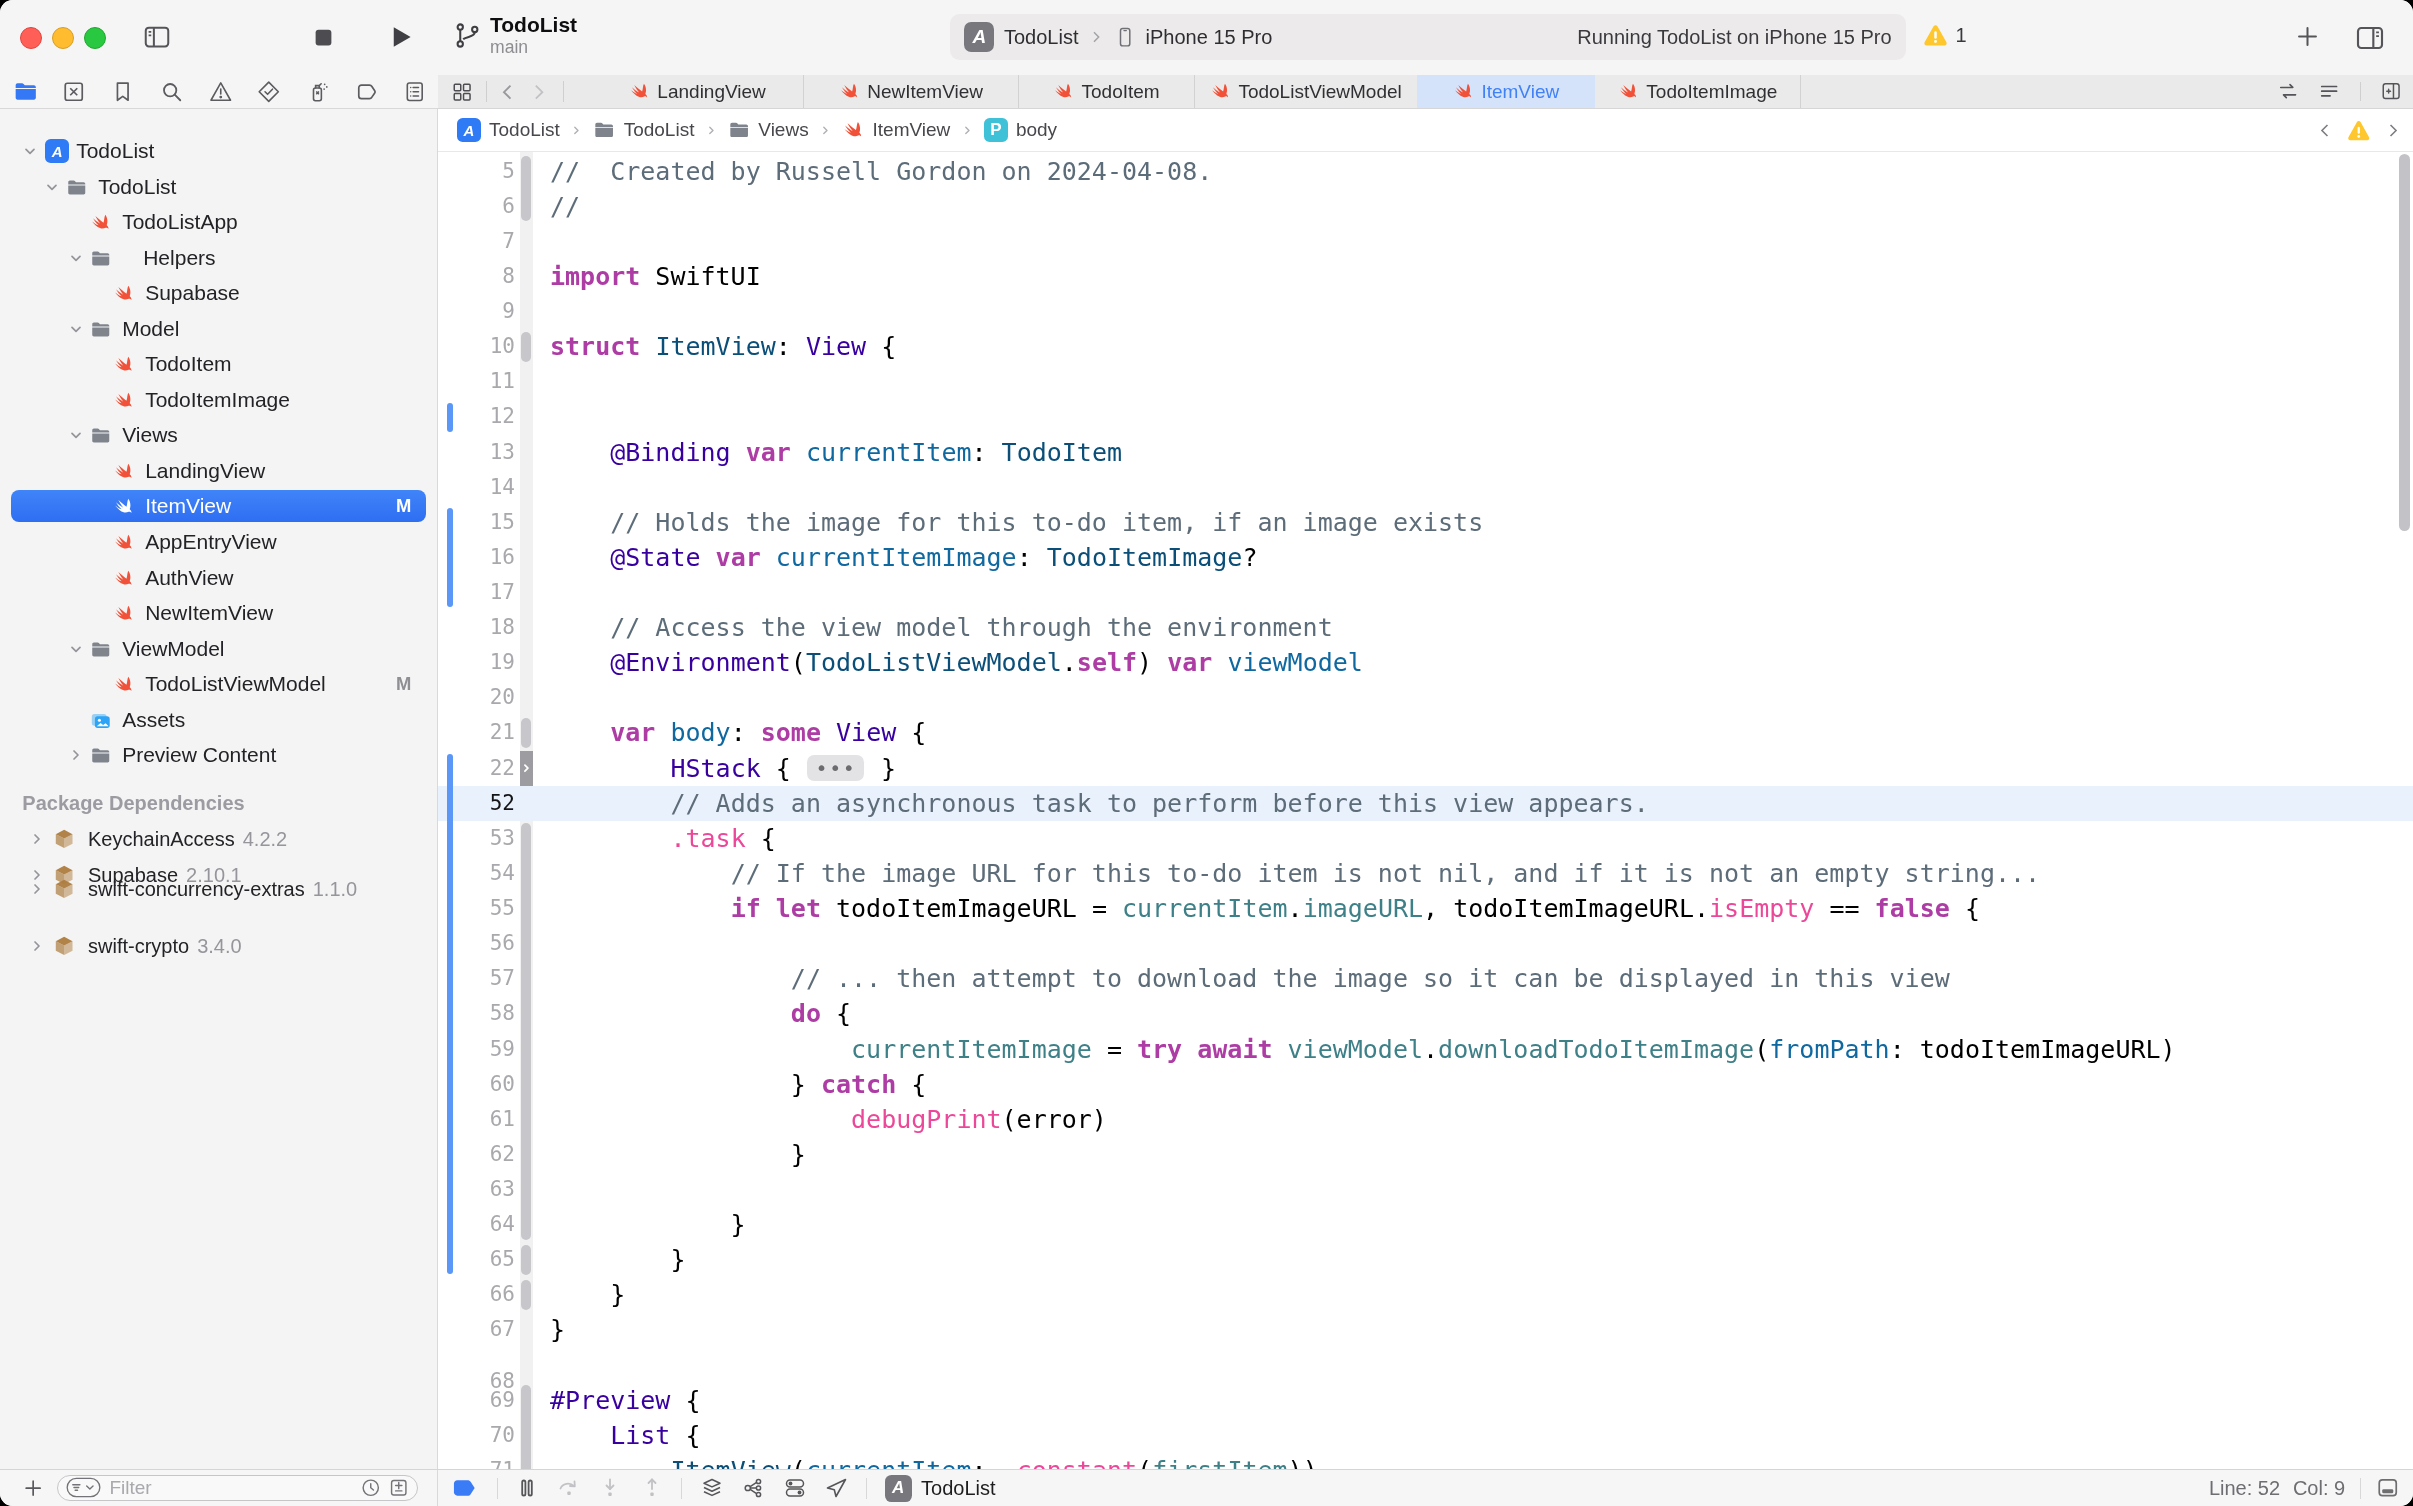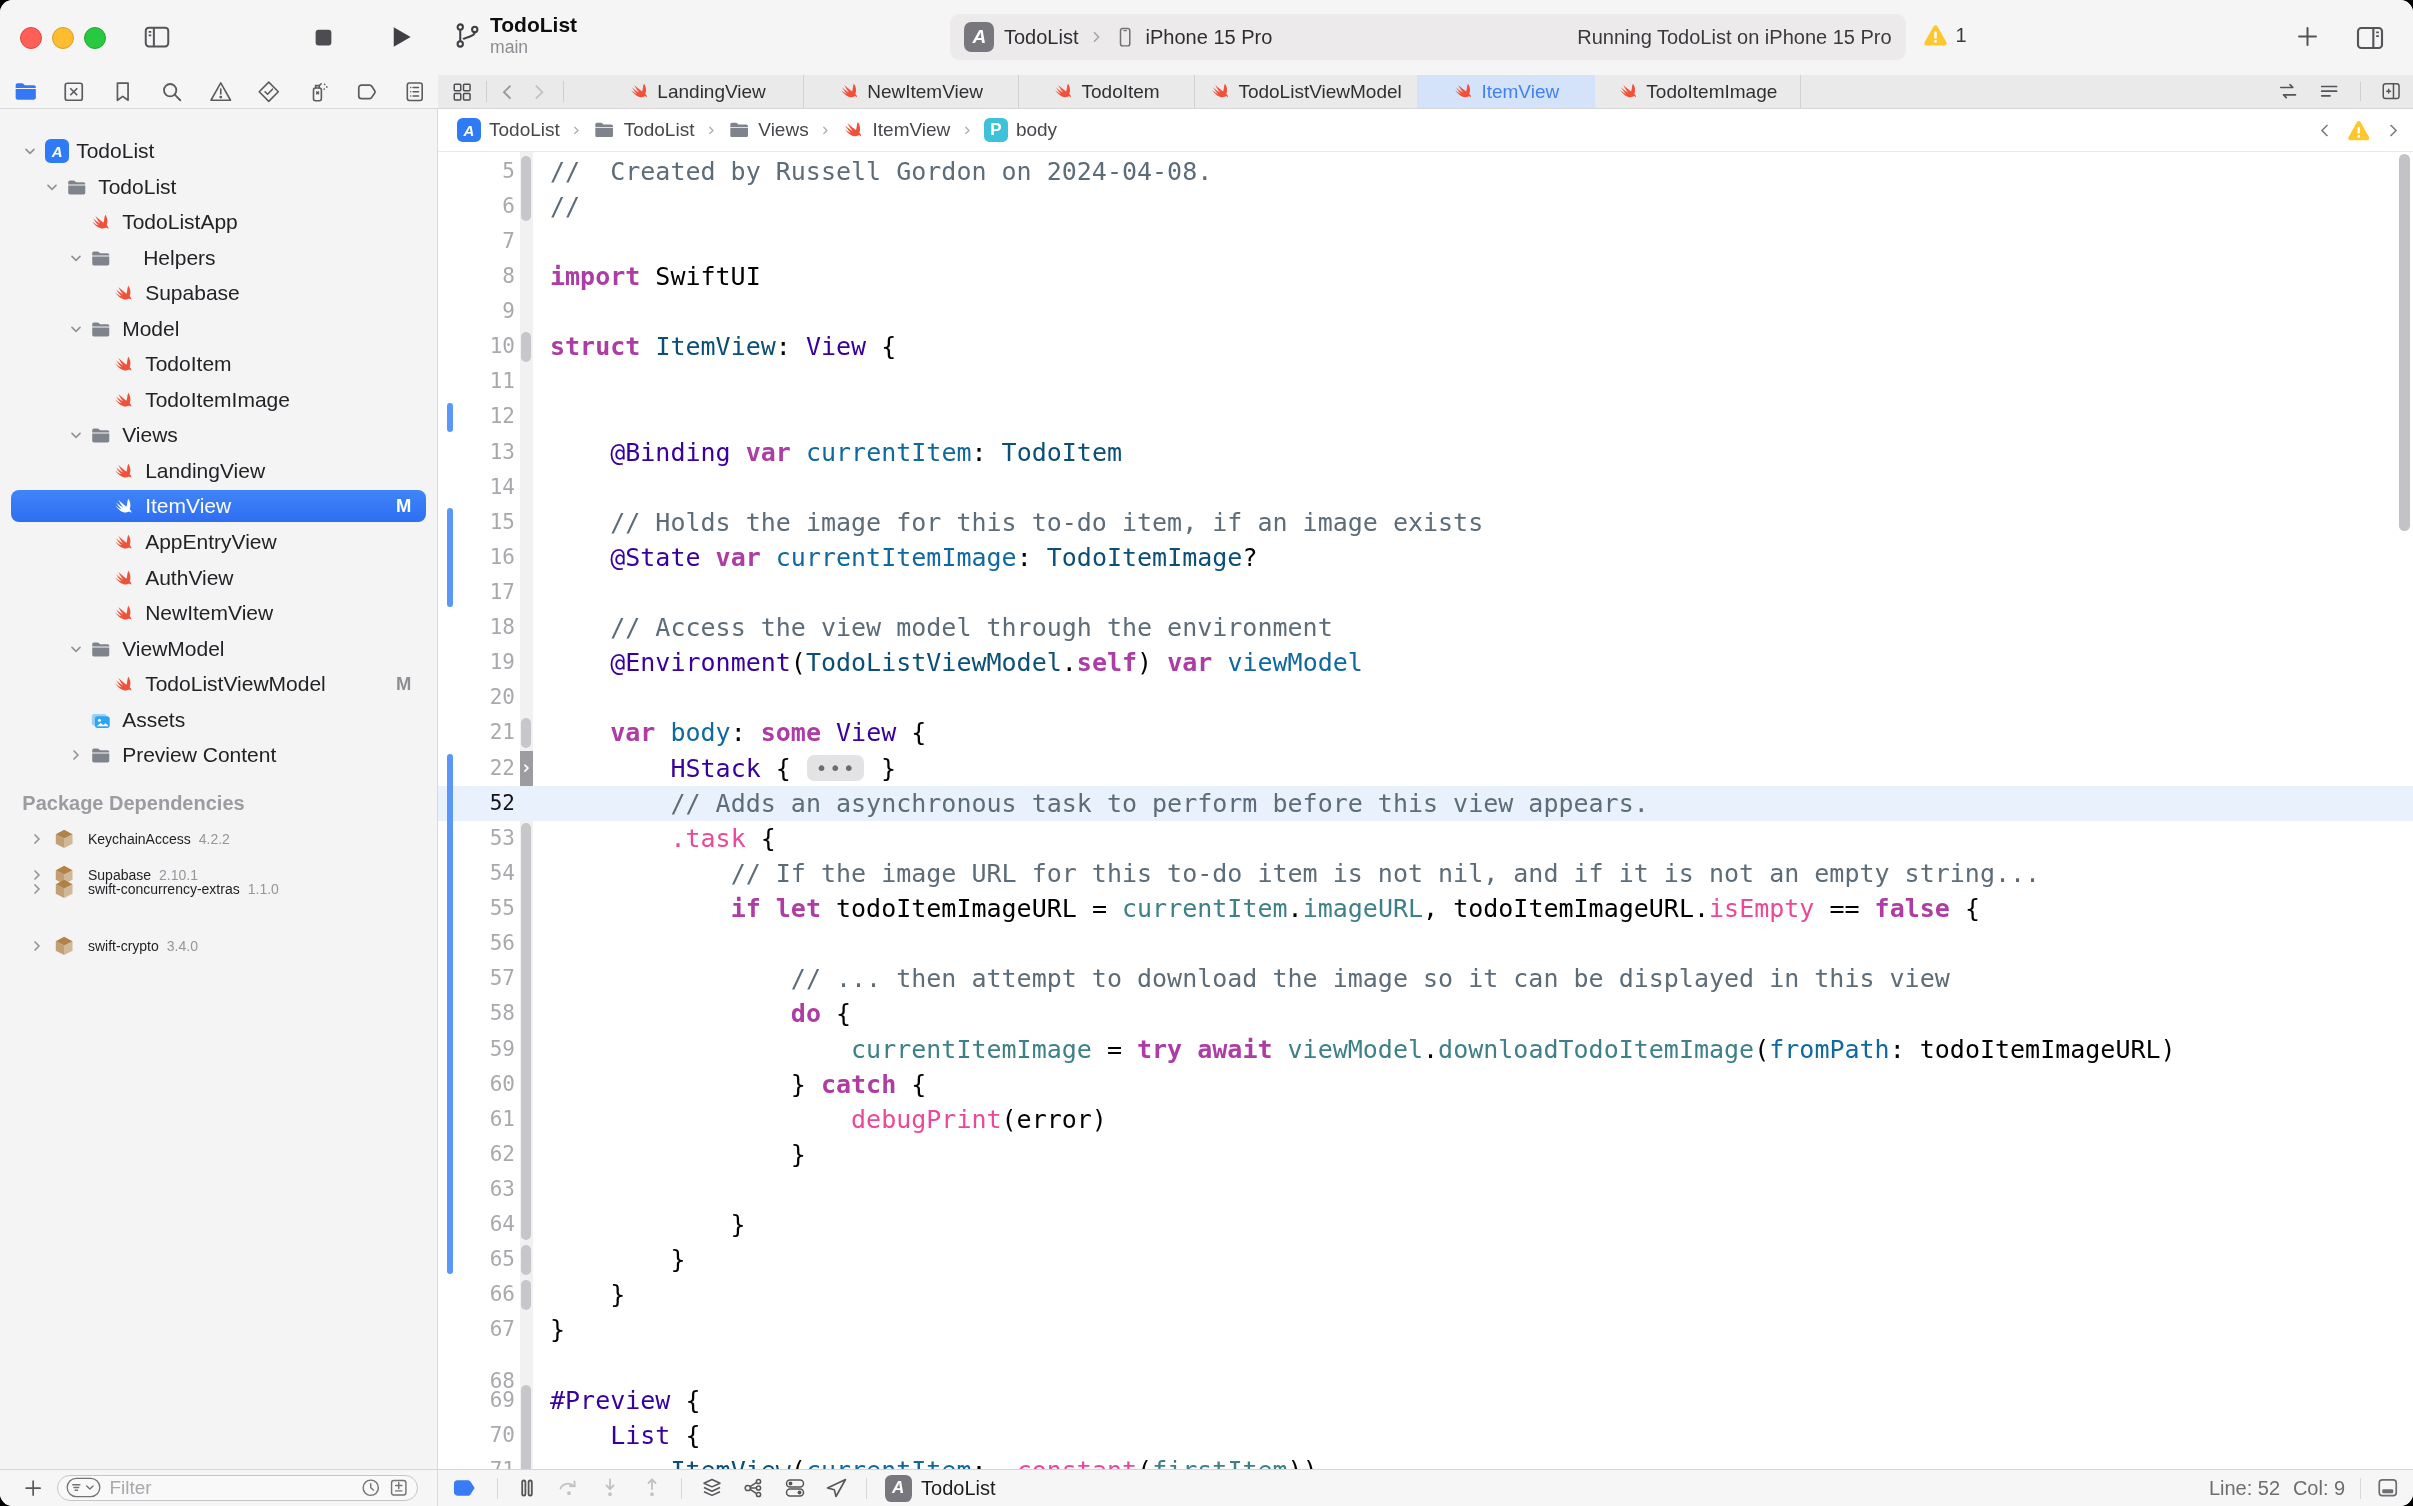--- a/index.html
+++ b/index.html
@@ -84,21 +84,21 @@
   .ic-swift{color:#f05138;}
   .ic-folder{color:#7f838b;}
   .ic-photos{color:#2da4f5;}
   .ic-pkg{color:#ad7c3e;}
   #pkg-header{position:absolute;left:22.3px;font-size:20px;font-weight:700;color:#9b9ba1;line-height:32px;white-space:nowrap;}
   .pkgrow{position:absolute;left:0;right:0;height:32px;}
   .pkgrow .chev{position:absolute;left:29px;top:8px;width:16px;height:16px;color:#94949b;}
   .pkgrow .chev svg{width:100%;height:100%;display:block;}
   .pkgrow .ric{position:absolute;left:53px;top:4.8px;width:22.3px;height:22.3px;}
   .pkgrow .ric svg{width:100%;height:100%;display:block;}
-  .pkgrow .nm{position:absolute;left:88px;line-height:32px;font-size:14px;color:#232327;white-space:nowrap;}
+  .pkgrow .nm{position:absolute;left:88px;line-height:32px;font-size:20px;color:#232327;white-space:nowrap;}
   .pkgrow .ver{color:#95959b;margin-left:8px;}
 
   
   #editor{position:absolute;left:438px;top:152px;right:0;bottom:37px;background:#fff;overflow:hidden;}
   .crow{position:absolute;left:0;right:0;height:35px;}
   .crow.hl{background:#e9f1fc;}
   .lnum{position:absolute;left:0;width:77px;text-align:right;font-family:"DejaVu Sans Mono",monospace;font-size:21px;color:#a9a9ad;line-height:35px;}
   .crow.hl .lnum{color:#141416;}
   .ctext{position:absolute;left:112px;white-space:pre;font-family:"DejaVu Sans Mono",monospace;font-size:25px;line-height:35px;}
   .pl{color:#000;}

